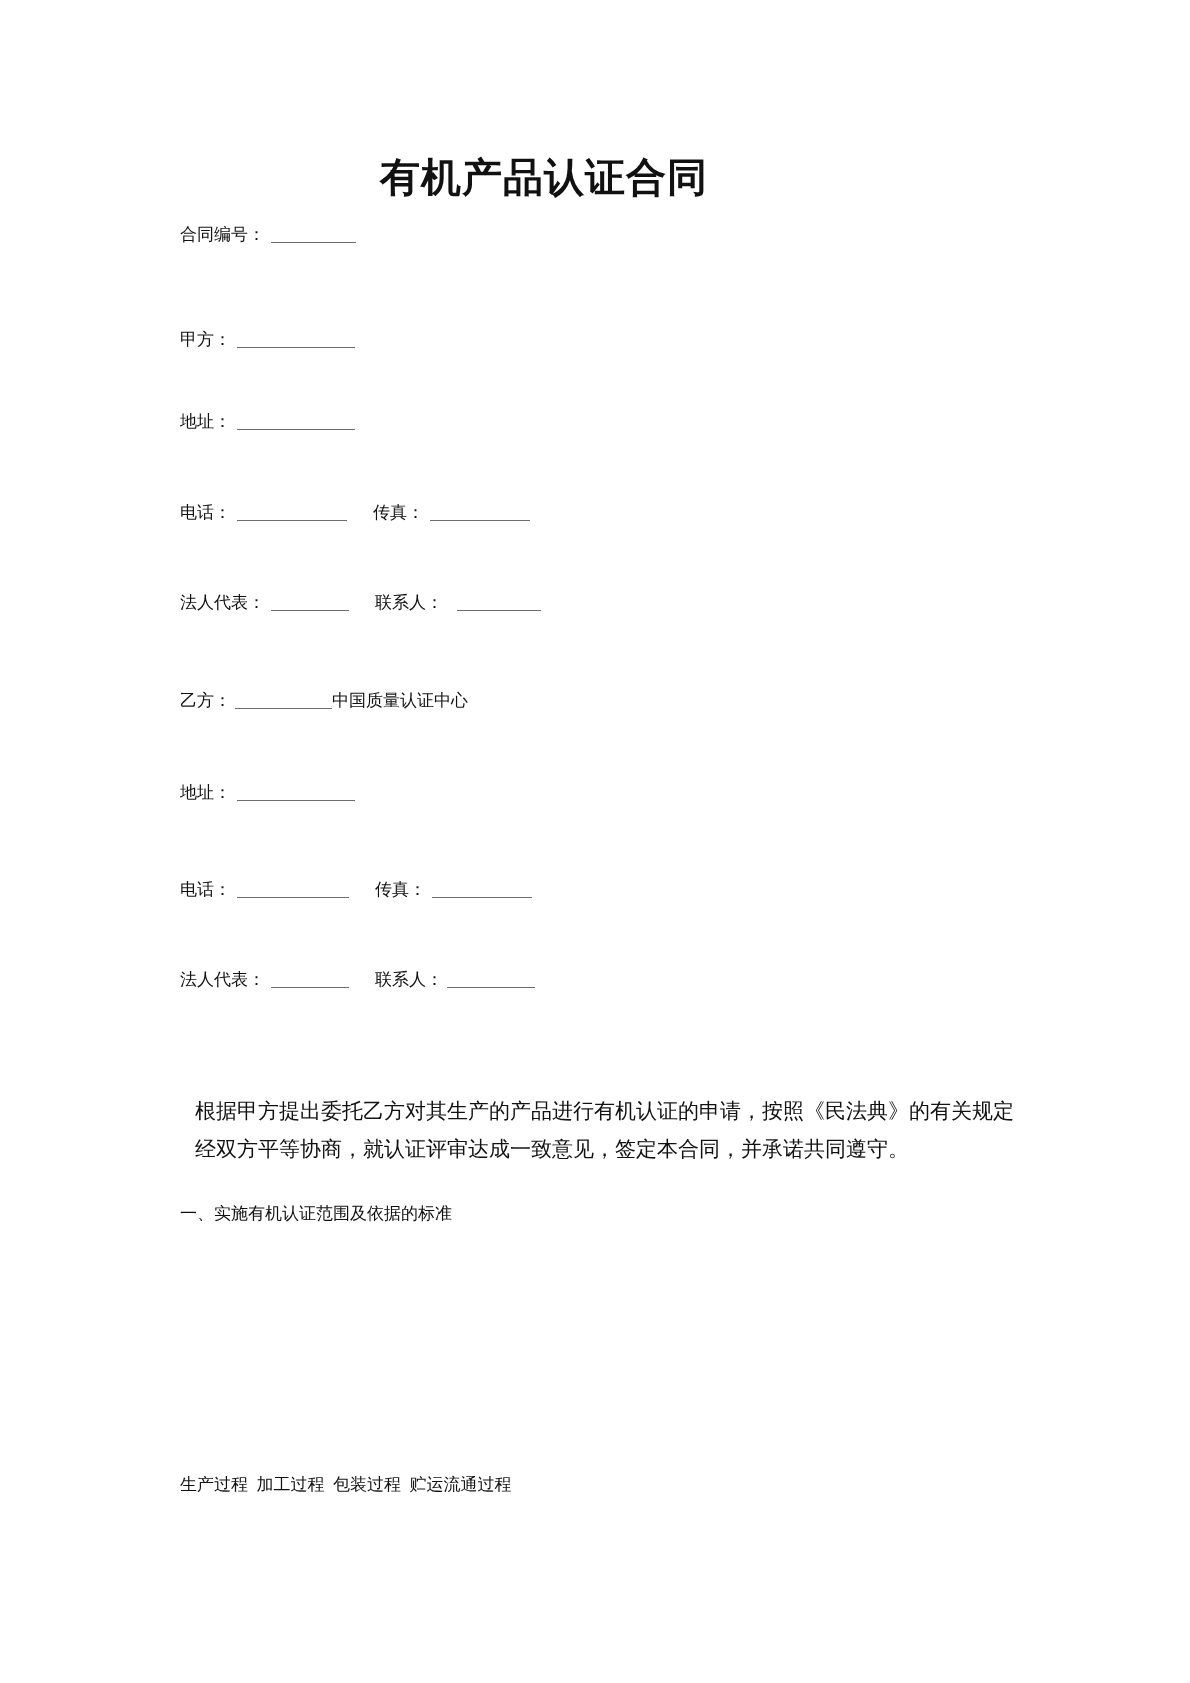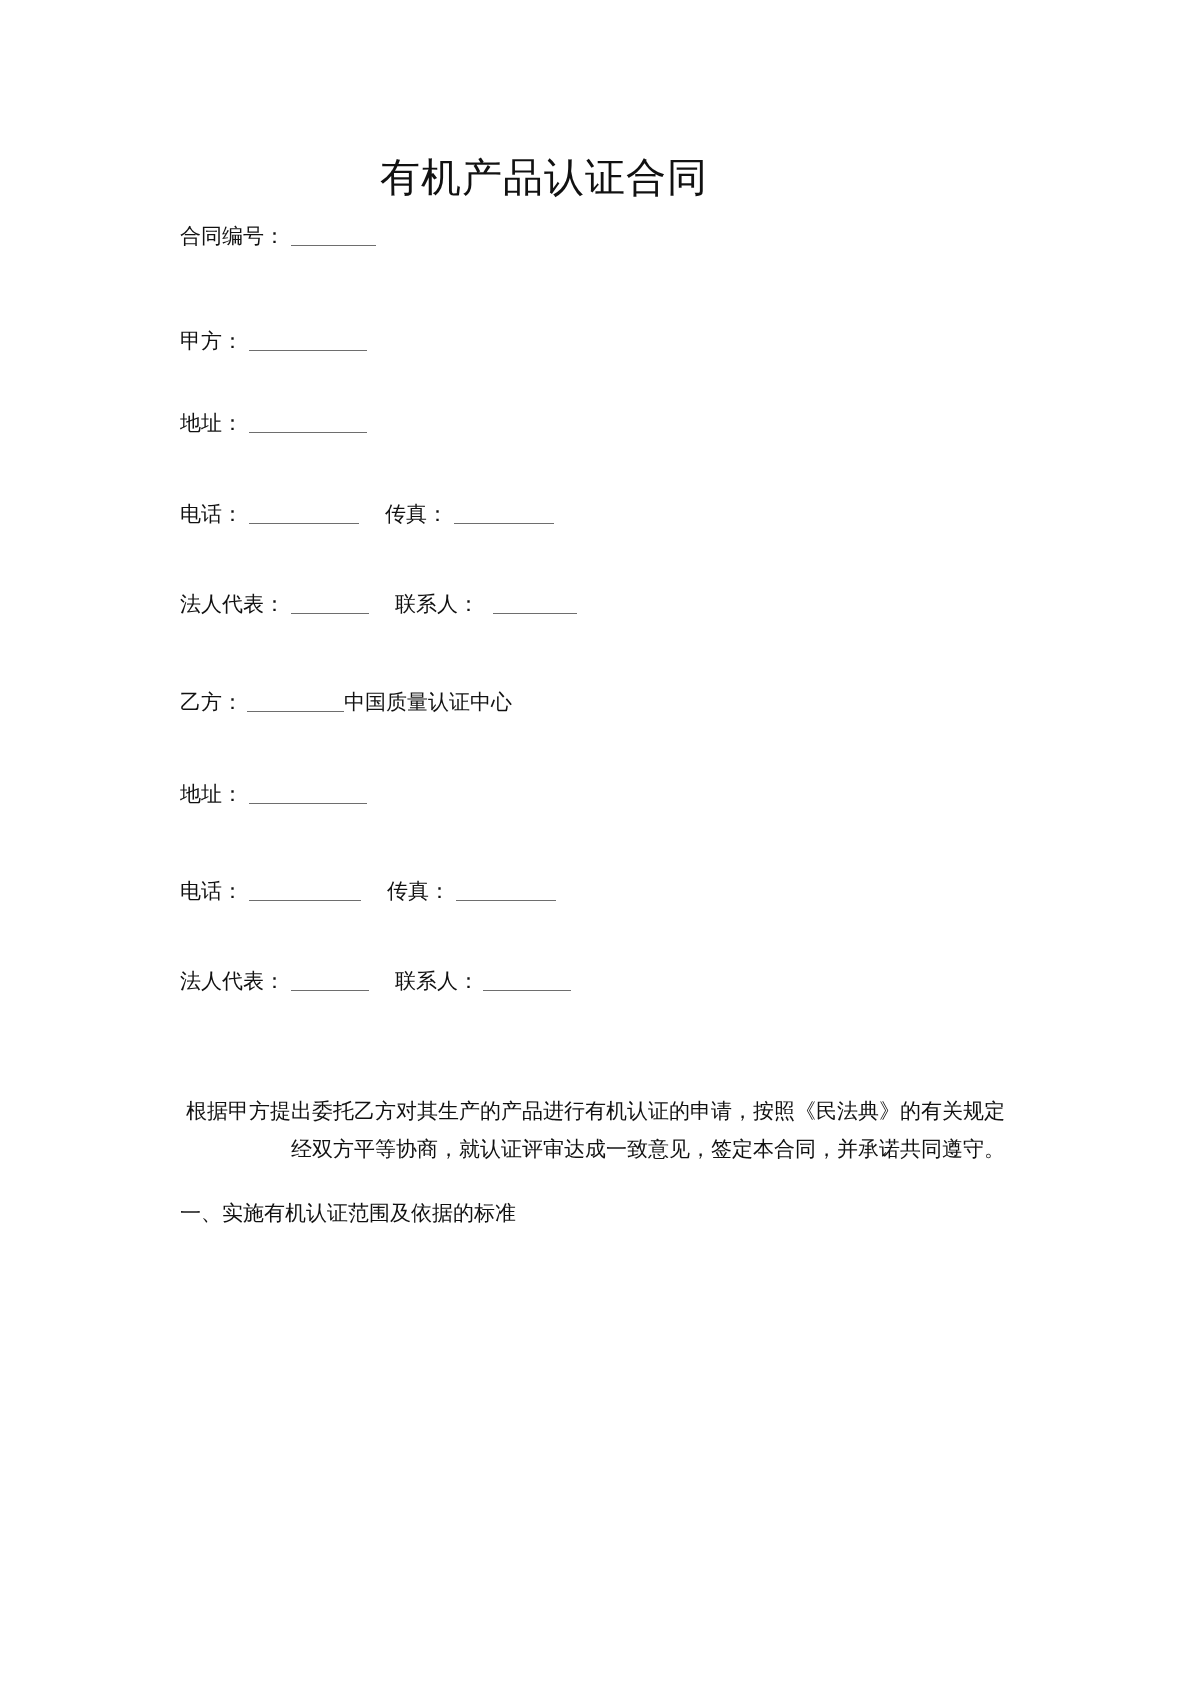--- a/index.html
+++ b/index.html
@@ -17,39 +17,39 @@
     overflow: hidden;
   }
   .title {
     position: absolute;
     top: 152px;
     left: 0;
     width: 1088px;
     margin: 0;
     text-align: center;
     font-size: 40px;
-    font-weight: 400;
+    font-weight: 700;
     line-height: 1.3;
     letter-spacing: 1px;
   }
   .fline {
     position: absolute;
     left: 180px;
-    font-size: 21px;
+    font-size: 17px;
     line-height: 27px;
     white-space: nowrap;
   }
   .para {
     position: absolute;
-    left: 173px;
+    left: 195px;
     width: 832px;
     margin: 0;
     font-size: 21px;
     line-height: 38px;
-    text-align: right;
+    text-align: left;
     word-break: break-all;
   }
   .blank {
     display: inline-block;
     height: 1em;
     border-bottom: 1px solid #6e6e6e;
     position: relative;
     top: 3px;
     margin-left: 6px;
   }
@@ -108,14 +108,15 @@
 
   <div class="fline" style="top:966px">
     <span>法人代表：</span><span class="blank w78"></span><span class="lab2">联系人：</span><span class="blank w88 tight"></span>
   </div>
 
   <p class="para" style="top:1092px">根据甲方提出委托乙方对其生产的产品进行有机认证的申请，按照《民法典》的有关规定经双方平等协商，就认证评审达成一致意见，签定本合同，并承诺共同遵守。</p>
 
   <div class="fline" style="top:1200px">一、实施有机认证范围及依据的标准</div>
 
 
+  <div class="fline pre" style="top:1471px">生产过程  加工过程  包装过程  贮运流通过程</div>
 
 </div>
 
 </body></html>

